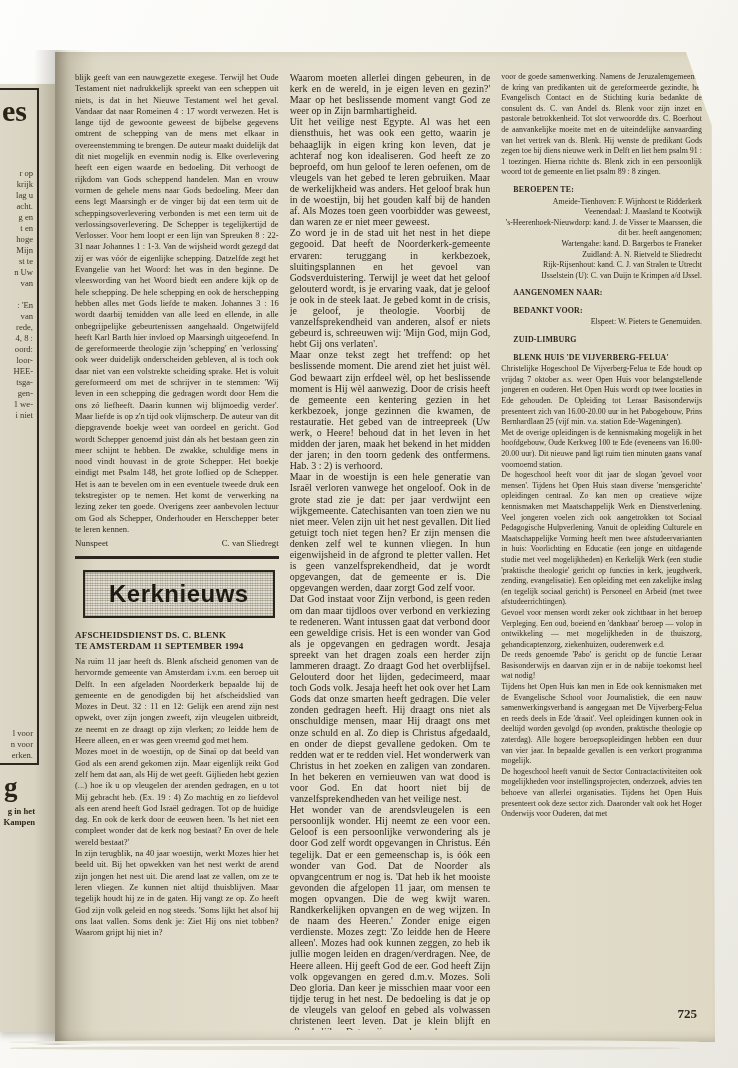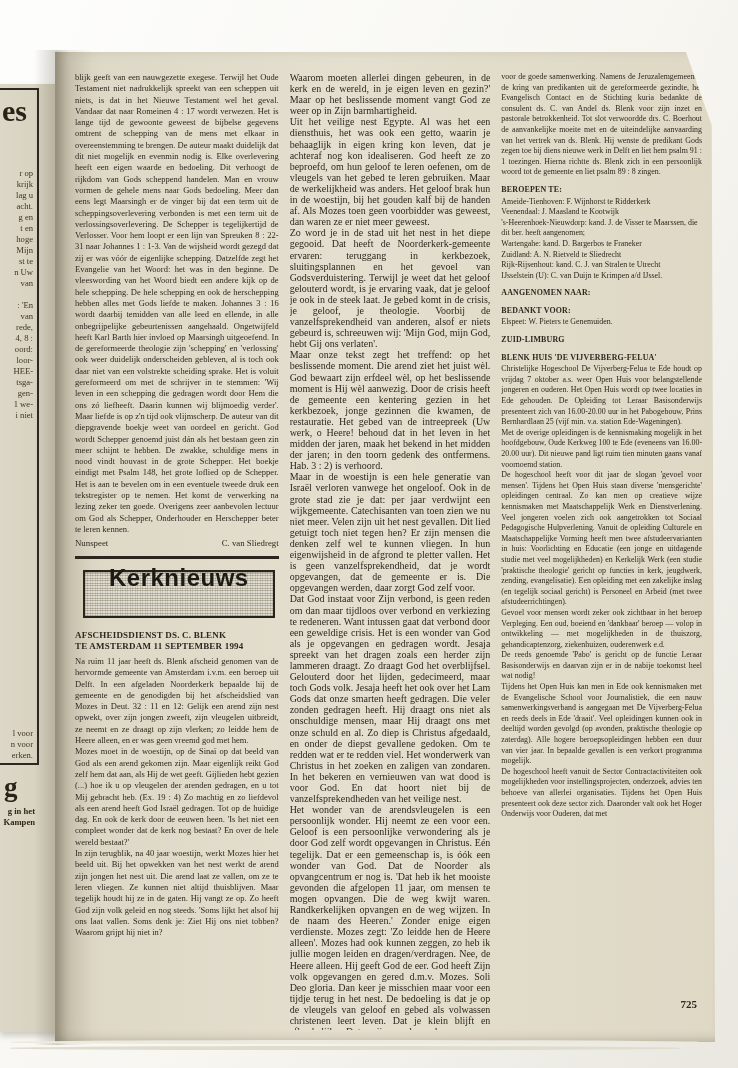--- a/index.html
+++ b/index.html
@@ -59,44 +59,44 @@
   .columns{
     position:absolute;left:20px;top:20px;width:627px;height:958px;
     display:flex;overflow:hidden;
   }
   .col{overflow:hidden;}
   .col1{width:207px;margin-right:11px;font-size:8.5px;line-height:11.3px;}
   .col2{width:204px;margin-right:11px;font-size:10px;line-height:11.1px;}
   .col3{width:204px;font-size:7.9px;line-height:10.6px;}
 
   .body-text{white-space:pre-line;text-align:justify;}
-  .plain-list{white-space:pre-line;text-align:left;}
+  .plain-list{white-space:pre-line;text-align:right;}
 
   .sig-row{display:flex;justify-content:space-between;margin-top:3px;font-size:8.8px;}
   .rule{height:2.5px;background:#2a261e;margin:7px 0 11px 0;}
 
   .kerk-box{
     margin:0 4px 0 8px;height:44px;border:2px solid #26231d;
     background:
       repeating-linear-gradient(0deg,rgba(70,65,50,.20) 0 1px,rgba(255,255,255,.25) 1px 2.5px),
       repeating-linear-gradient(90deg,rgba(70,65,50,.20) 0 1px,rgba(0,0,0,0) 1px 2.5px),
       #d6d1c0;
-    display:flex;justify-content:center;
+    display:flex;align-items:center;justify-content:center;
   }
   .kerk-box span{
     font-family:"Liberation Sans",sans-serif;font-size:24px;letter-spacing:.5px;
     color:#1d1a15;font-weight:600;
   }
   .article-title{
     margin:12px 0 3px 0;font-weight:bold;font-size:9px;line-height:11.5px;
     white-space:pre-line;letter-spacing:.2px;
   }
-  .sub-head{font-weight:bold;margin:7px 0 1px 0;letter-spacing:.2px;}
+  .sub-head{font-weight:bold;margin:7px 0 1px 12px;letter-spacing:.2px;}
   .page-number{
-    position:absolute;right:18px;bottom:32px;font-size:11px;font-weight:bold;color:#2e2820;
+    position:absolute;right:18px;bottom:20px;font-size:13px;font-weight:bold;color:#2e2820;
   }
 </style>
 </head>
 <body>
 
 <div class="scene">
 
   <div class="left-page">
     <div class="lp-box"></div>
     <div class="lp-headline-top">es</div>

